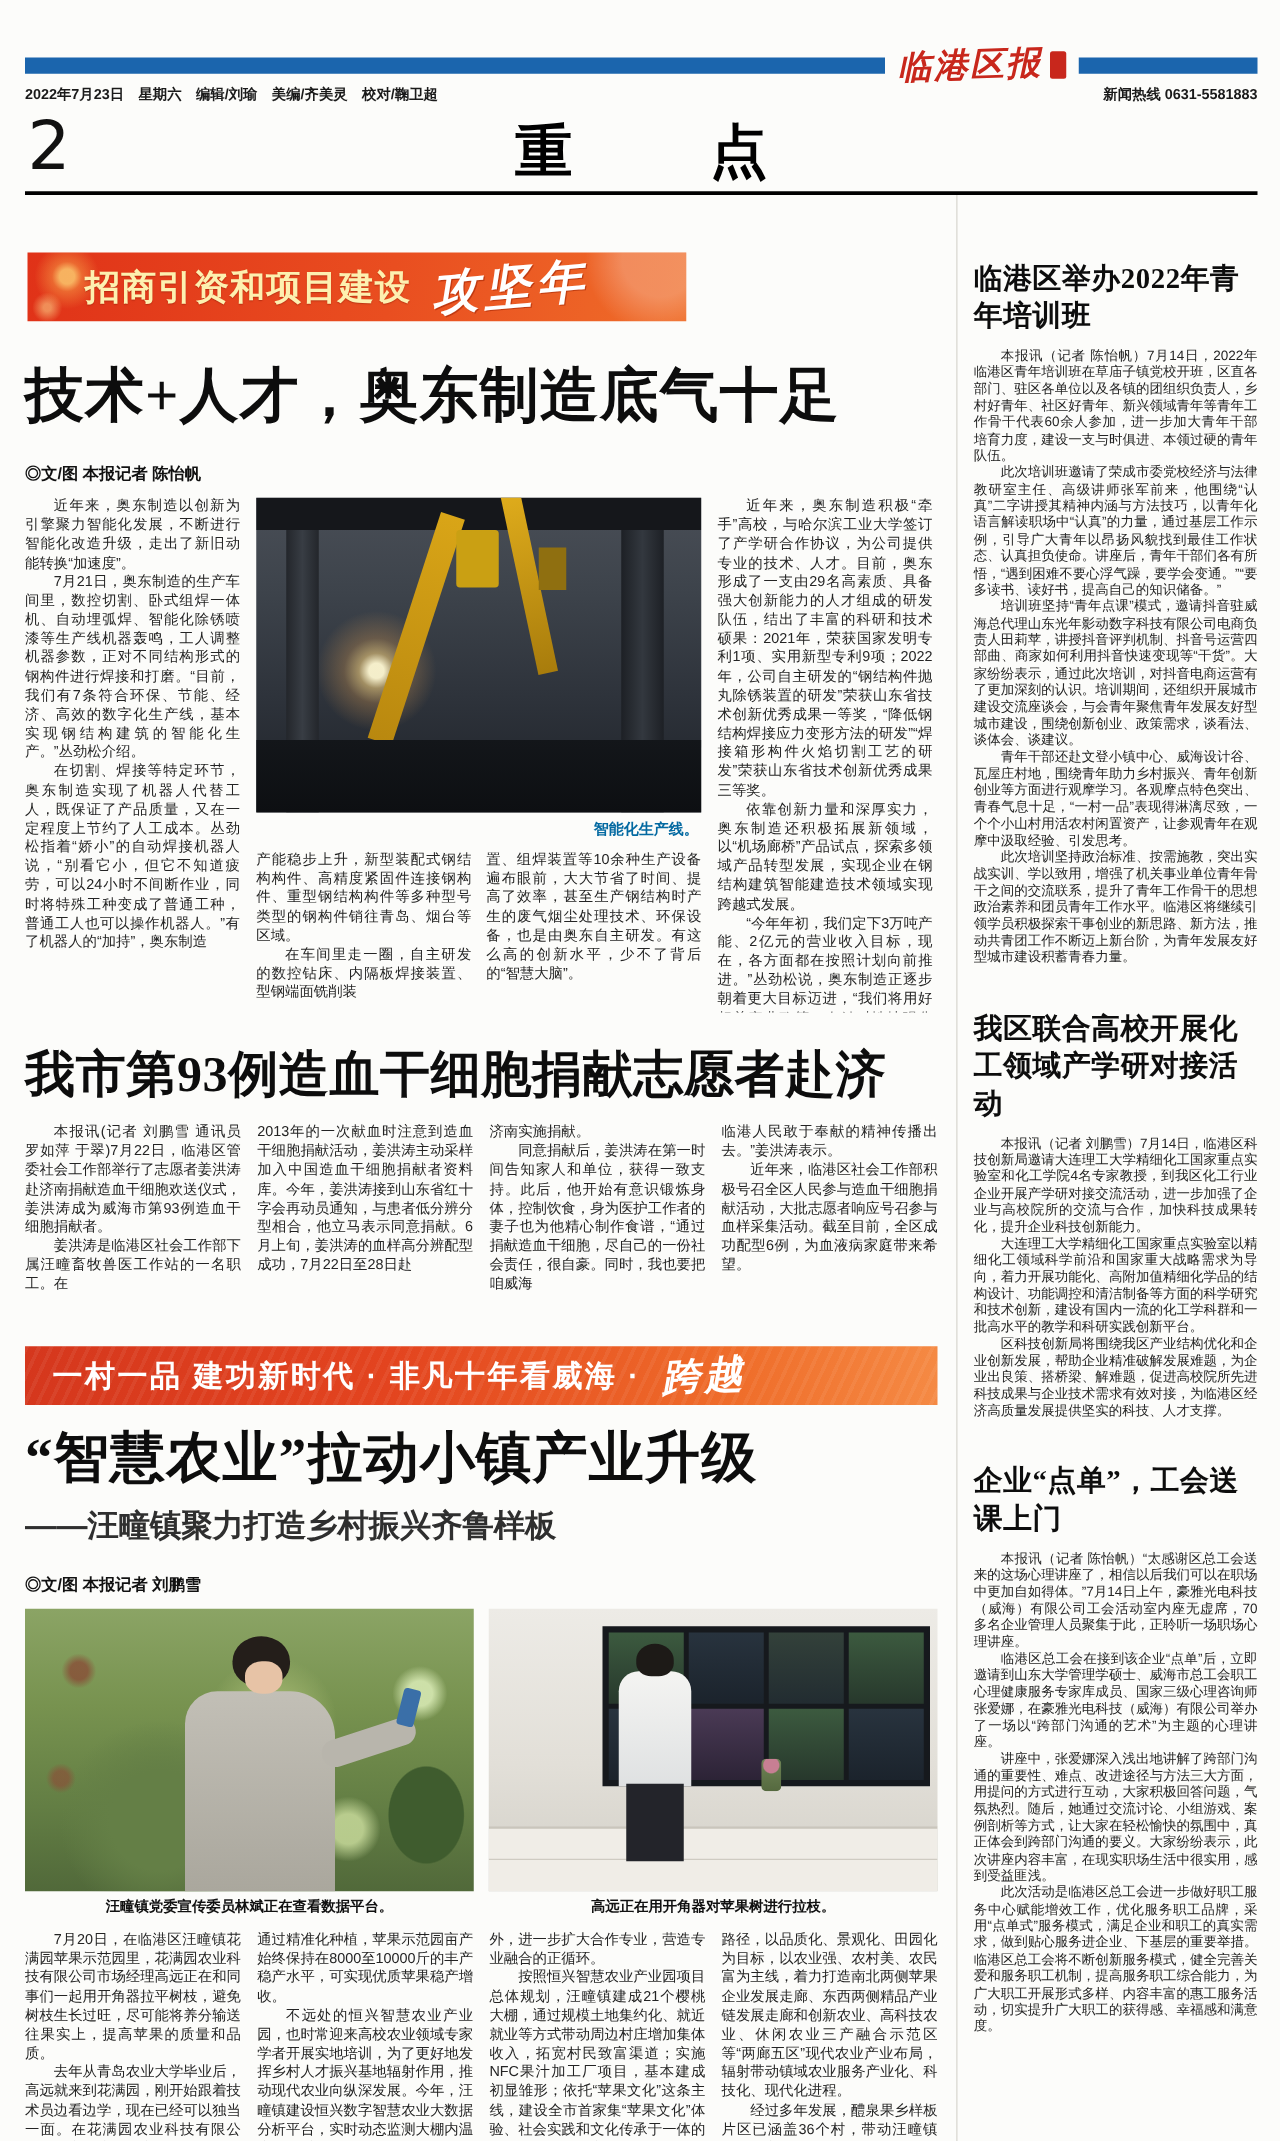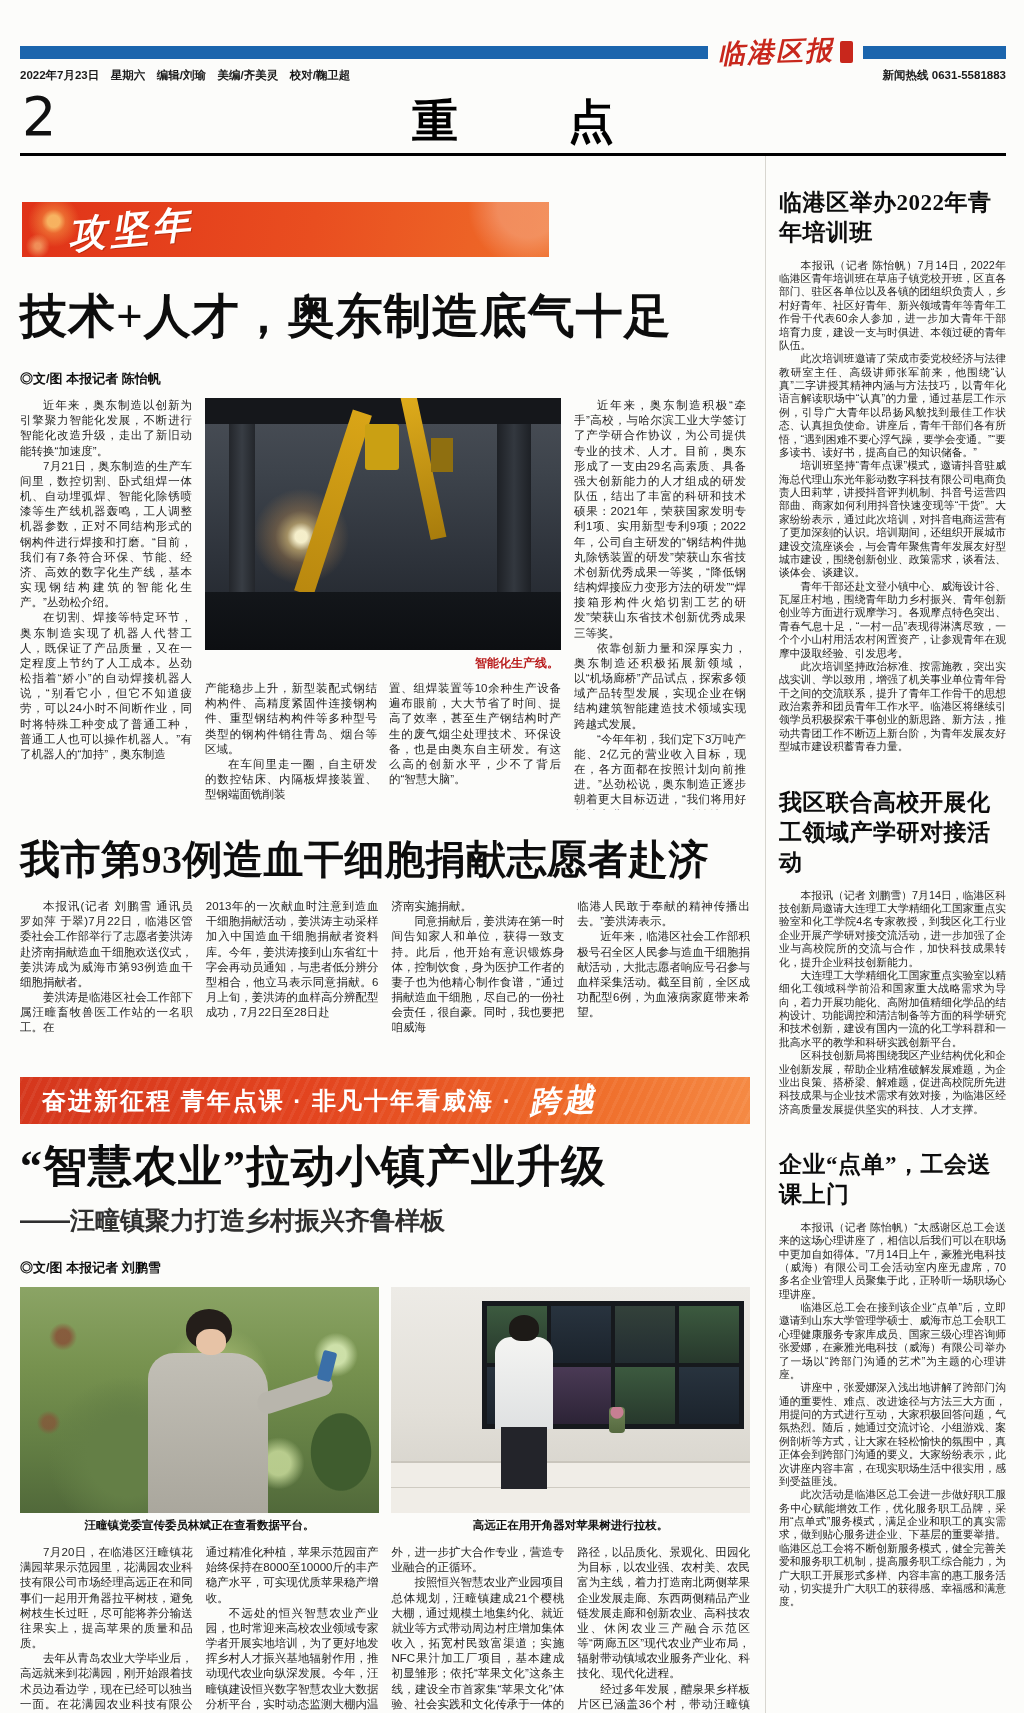--- a/index.html
+++ b/index.html
@@ -58,21 +58,21 @@
     font-size: 38px; font-weight: 900; font-style: italic; color: #fff;
     font-family: "DejaVu Serif", serif; transform: rotate(-5deg); letter-spacing: 4px;
     text-shadow: 1px 1px 0 rgba(150,30,0,.5);
   }
   .headline1 { font-size: 47px; font-weight: 900; font-family: "Liberation Serif", serif; color: #0d0d0d; margin-top: 28px; letter-spacing: 1px; }
   .a1-body { display: flex; gap: 13px; height: 412px; overflow: hidden; }
   .a1-col1, .a1-col4 { width: 172px; flex: none; }
   .a1-mid { width: 356px; flex: none; }
   .a1-subcols { display: flex; gap: 12px; }
   .a1-subcols > div { width: 172px; }
-  .photo1-caption { text-align: right; font-size: 12px; font-weight: bold; padding: 5px 2px 9px; color:#b91c1c; }
+  .photo1-caption { text-align: right; font-size: 12px; font-weight: bold; padding: 5px 2px 9px; color:#0369a1; }
 
   
   .photo1 {
     position: relative; height: 252px; overflow: hidden;
     background:
       radial-gradient(circle at 27% 55%, rgba(255,248,210,.95) 0 6px, rgba(255,216,130,.55) 14px, rgba(255,180,90,.25) 26px, transparent 48px),
       linear-gradient(180deg, #4a4f57 0%, #3d434b 30%, #2d323a 65%, #1e2228 100%);
   }
   .ph1-topbeam { position: absolute; top: 0; left: 0; right: 0; height: 26px; background: #15171b; }
   .ph1-beam-y1 { position: absolute; left: 118px; top: 10px; width: 20px; height: 190px; background: linear-gradient(180deg,#d9a517,#b9880f); transform: rotate(18deg); }
@@ -134,21 +134,21 @@
   .ph3-wall > i.p { background: linear-gradient(180deg,#4a3a55,#2c2336); }
   .ph3-cabinet { position: absolute; left: 0; bottom: 0; width: 100%; height: 52px; background: #f0ede7; border-top: 2px solid #c9c5bc; }
   .ph3-cabinet::after { content:""; position:absolute; top: 24px; left: 0; width: 100%; height: 1px; background:#cfcbc2; }
   .ph3-hair { position: absolute; left: 118px; top: 28px; width: 30px; height: 26px; background: #1d1a17; border-radius: 50% 50% 40% 40%; }
   .ph3-shirt { position: absolute; left: 104px; top: 50px; width: 58px; height: 92px; background: linear-gradient(180deg,#f4f4f2,#dfe1e2); border-radius: 16px 16px 0 0; }
   .ph3-pants { position: absolute; left: 110px; top: 140px; width: 46px; height: 62px; background: #23242a; }
   .ph3-flower { position: absolute; left: 218px; top: 120px; width: 16px; height: 26px; background: radial-gradient(circle at 50% 20%, #c77f93 0 6px, transparent 7px), linear-gradient(180deg,#6f8456,#55693f); border-radius: 4px; }
 
   
   .sb-article { margin-top: 34px; }
-  .sb-article:first-child { margin-top: 32px; }
+  .sb-article:first-child { margin-top: 52px; }
   .sb-title { font-size: 23px; font-weight: 900; font-family: "Liberation Serif", serif; line-height: 1.32; color: #0d0d0d; margin-bottom: 10px; letter-spacing: 0.5px; }
   .sb-col { font-size: 10.8px; line-height: 1.24; color: #242424; }
 </style>
 </head>
 <body>
 
 <div class="page">
 
   <div class="header">
     <div class="topbar">
@@ -167,20 +167,21 @@
     </div>
     <div class="rule"></div>
   </div>
 
   <div class="content">
 
     <div class="main">
 
       <div>
         <div class="banner1">
+          <span class="banner1-label">招商引资和项目建设</span>
           <span class="banner1-script">攻坚年</span>
         </div>
         <h1 class="headline1">技术+人才，奥东制造底气十足</h1>
         <div class="byline">◎文/图 本报记者 陈怡帆</div>
         <div class="a1-body">
           <div class="a1-col1 bodycol">
               <p class="para">近年来，奥东制造以创新为引擎聚力智能化发展，不断进行智能化改造升级，走出了新旧动能转换“加速度”。</p>
               <p class="para">7月21日，奥东制造的生产车间里，数控切割、卧式组焊一体机、自动埋弧焊、智能化除锈喷漆等生产线机器轰鸣，工人调整机器参数，正对不同结构形式的钢构件进行焊接和打磨。“目前，我们有7条符合环保、节能、经济、高效的数字化生产线，基本实现钢结构建筑的智能化生产。”丛劲松介绍。</p>
               <p class="para">在切割、焊接等特定环节，奥东制造实现了机器人代替工人，既保证了产品质量，又在一定程度上节约了人工成本。丛劲松指着“娇小”的自动焊接机器人说，“别看它小，但它不知道疲劳，可以24小时不间断作业，同时将特殊工种变成了普通工种，普通工人也可以操作机器人。”有了机器人的“加持”，奥东制造</p>
             </div>
@@ -230,21 +231,21 @@
             </div>
           <div class="bodycol cont-first">
               <p class="para">临港人民敢于奉献的精神传播出去。”姜洪涛表示。</p>
               <p class="para">近年来，临港区社会工作部积极号召全区人民参与造血干细胞捐献活动，大批志愿者响应号召参与血样采集活动。截至目前，全区成功配型6例，为血液病家庭带来希望。</p>
             </div>
         </div>
       </div>
 
       <div>
         <div class="banner2">
-          <span class="banner2-label">奋进新征程 青年点课 · 非凡十年看威海 ·</span>
+          <span class="banner2-label">一村一品 建功新时代 · 非凡十年看威海 ·</span>
           <span class="banner2-script">跨越</span>
         </div>
         <h1 class="headline3">“智慧农业”拉动小镇产业升级</h1>
         <div class="subhead3">——汪疃镇聚力打造乡村振兴齐鲁样板</div>
         <div class="byline">◎文/图 本报记者 刘鹏雪</div>
 
         <div class="photos-row">
           <div class="photo2">
             <i class="ph2-body"></i>
             <i class="ph2-hair"></i>

